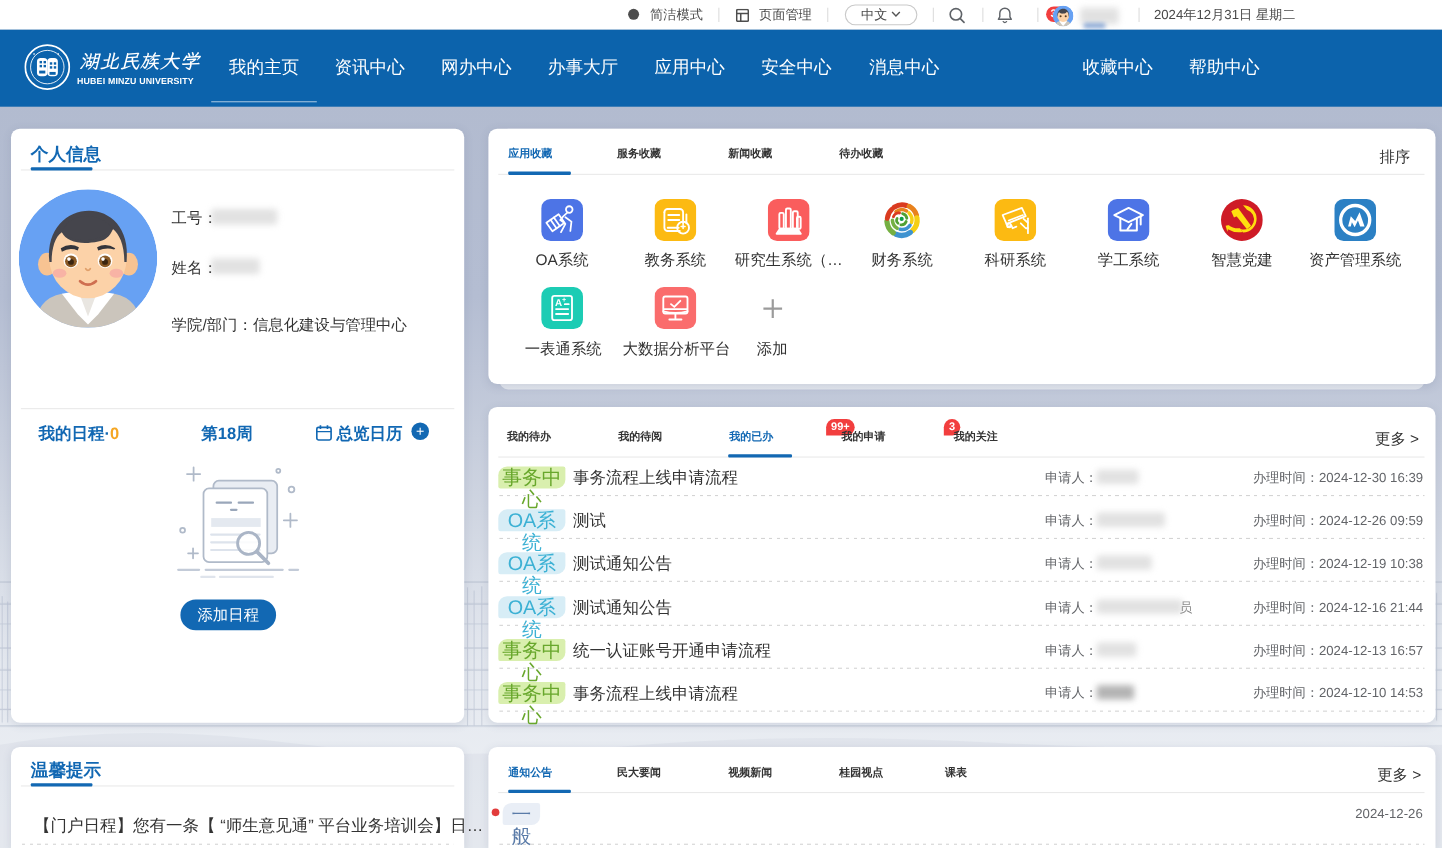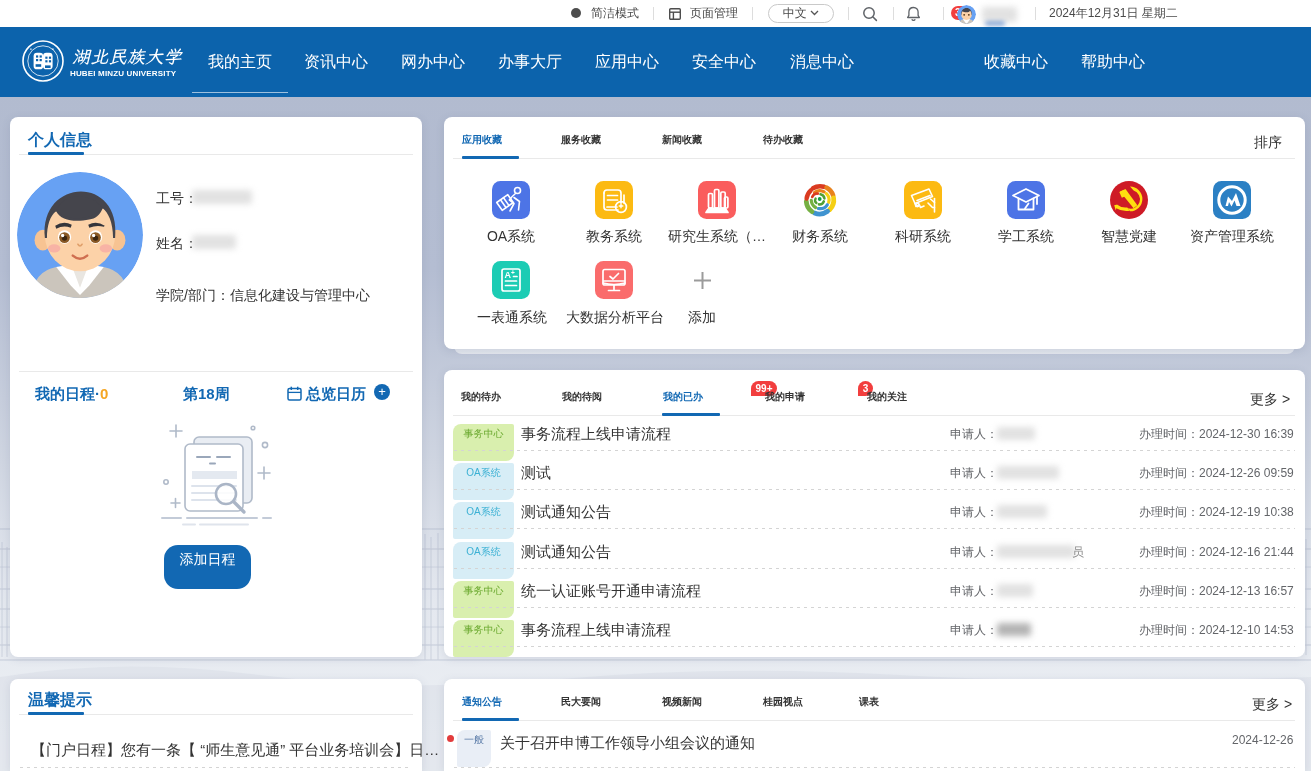--- a/index.html
+++ b/index.html
@@ -16,21 +16,21 @@
 .ct{position:absolute;font-size:16px;font-weight:bold;color:#1268b3;}
 .hline{position:absolute;height:1px;background:#e9e9e9;}
 .bline{position:absolute;height:3px;background:#1268b3;border-radius:1px;}
 .tab{position:absolute;font-size:10px;font-weight:bold;color:#333;white-space:nowrap;}
 .tab.on{color:#1268b3;}
 .more{position:absolute;font-size:14px;color:#333;}
 .blur{position:absolute;background:#c4c4c4;border-radius:2px;filter:blur(3px);opacity:.5;}
 .dot-line{position:absolute;height:1px;background-image:repeating-linear-gradient(90deg,#d4d4d4 0 3px,transparent 3px 7px);}
 .lbl{position:absolute;font-size:14px;color:#333;white-space:nowrap;}
 .gry{position:absolute;font-size:12px;color:#636569;white-space:nowrap;}
-.tag{position:absolute;width:61px;height:37px;line-height:20px;text-align:center;font-size:10px;border-radius:8px 2px 8px 2px;}
+.tag{position:absolute;width:61px;height:20px;line-height:20px;text-align:center;font-size:18px;border-radius:8px 2px 8px 2px;}
 .tag.g{background:#d9efae;color:#68a72c;}
 .tag.c{background:#d7edf6;color:#3cb1d4;}
 .rowt{position:absolute;font-size:15px;color:#333;white-space:nowrap;}
 .appname{position:absolute;font-size:14px;color:#333;text-align:center;width:140px;transform:translateX(-70px);white-space:nowrap;}
 .badge{position:absolute;background:#f23e3e;color:#fff;font-weight:bold;text-align:center;margin-left:32px;}
 </style>
 </head>
 <body>
 <svg style="position:absolute;left:0;top:97px;width:1311px;height:674px;" viewBox="0 0 1311 674">
   <g stroke="#9aa5bb" stroke-width="1" fill="none" opacity="0.45">
@@ -226,21 +226,21 @@
     <g stroke="#c3cbd8" stroke-width="2" stroke-linecap="round">
       <path d="M22 103 h19"></path>
         <path d="M47 103 h70"></path>
         <path d="M123 103 h8"></path>
     </g>
     <g stroke="#dfe4ec" stroke-width="2" stroke-linecap="round">
       <path d="M43 109.5 h12"></path>
         <path d="M60 109.5 h48"></path>
     </g>
   </svg>
-  <div style="position:absolute;left:154px;top:428px;width:87px;height:44px;border-radius:14px;background:#1268b3;color:#fff;font-size:14px;text-align:center;line-height:28px;">添加日程</div>
+  <div style="position:absolute;left:154px;top:428px;width:87px;height:28px;border-radius:14px;background:#1268b3;color:#fff;font-size:14px;text-align:center;line-height:28px;">添加日程</div>
 </div>
 
 <div class="card" style="left:10px;top:679px;width:412px;height:92px;border-radius:8px 8px 0 0;">
   <div class="ct" style="left:18px;top:11px;">温馨提示</div>
   <div class="hline" style="left:9px;right:9px;top:34.5px;"></div>
   <div class="bline" style="left:18px;top:32.5px;width:56px;"></div>
   <div class="rowt" style="left:21px;top:62px;">【门户日程】您有一条【 “师生意见通” 平台业务培训会】日…</div>
   <div class="dot-line" style="left:10px;right:10px;top:88px;"></div>
 </div>
 
@@ -451,16 +451,15 @@
   <div class="tab on" style="left:18px;top:16px;">通知公告</div>
   <div class="tab" style="left:117px;top:16px;">民大要闻</div>
   <div class="tab" style="left:218px;top:16px;">视频新闻</div>
   <div class="tab" style="left:319px;top:16px;">桂园视点</div>
   <div class="tab" style="left:415px;top:16px;">课表</div>
   <div class="more" style="left:808px;top:17px;">更多 &gt;</div>
   <div class="hline" style="left:9px;right:10px;top:40.5px;"></div>
   <div class="bline" style="left:18px;top:38.5px;width:57px;"></div>
   <div style="position:absolute;left:3px;top:56px;width:7px;height:7px;border-radius:50%;background:#e23c3c;"></div>
   <div class="tag" style="left:13px;top:51px;width:34px;background:#e9eef6;color:#5a7ba8;">一般</div>
-  <div class="rowt" style="left:56px;top:55px;">关于召开申博工作领导小组会议的通知</div>
   <div class="gry" style="left:788px;top:54px;">2024-12-26</div>
   <div class="dot-line" style="left:10px;right:10px;top:88px;"></div>
 </div>
 
 </body></html>

